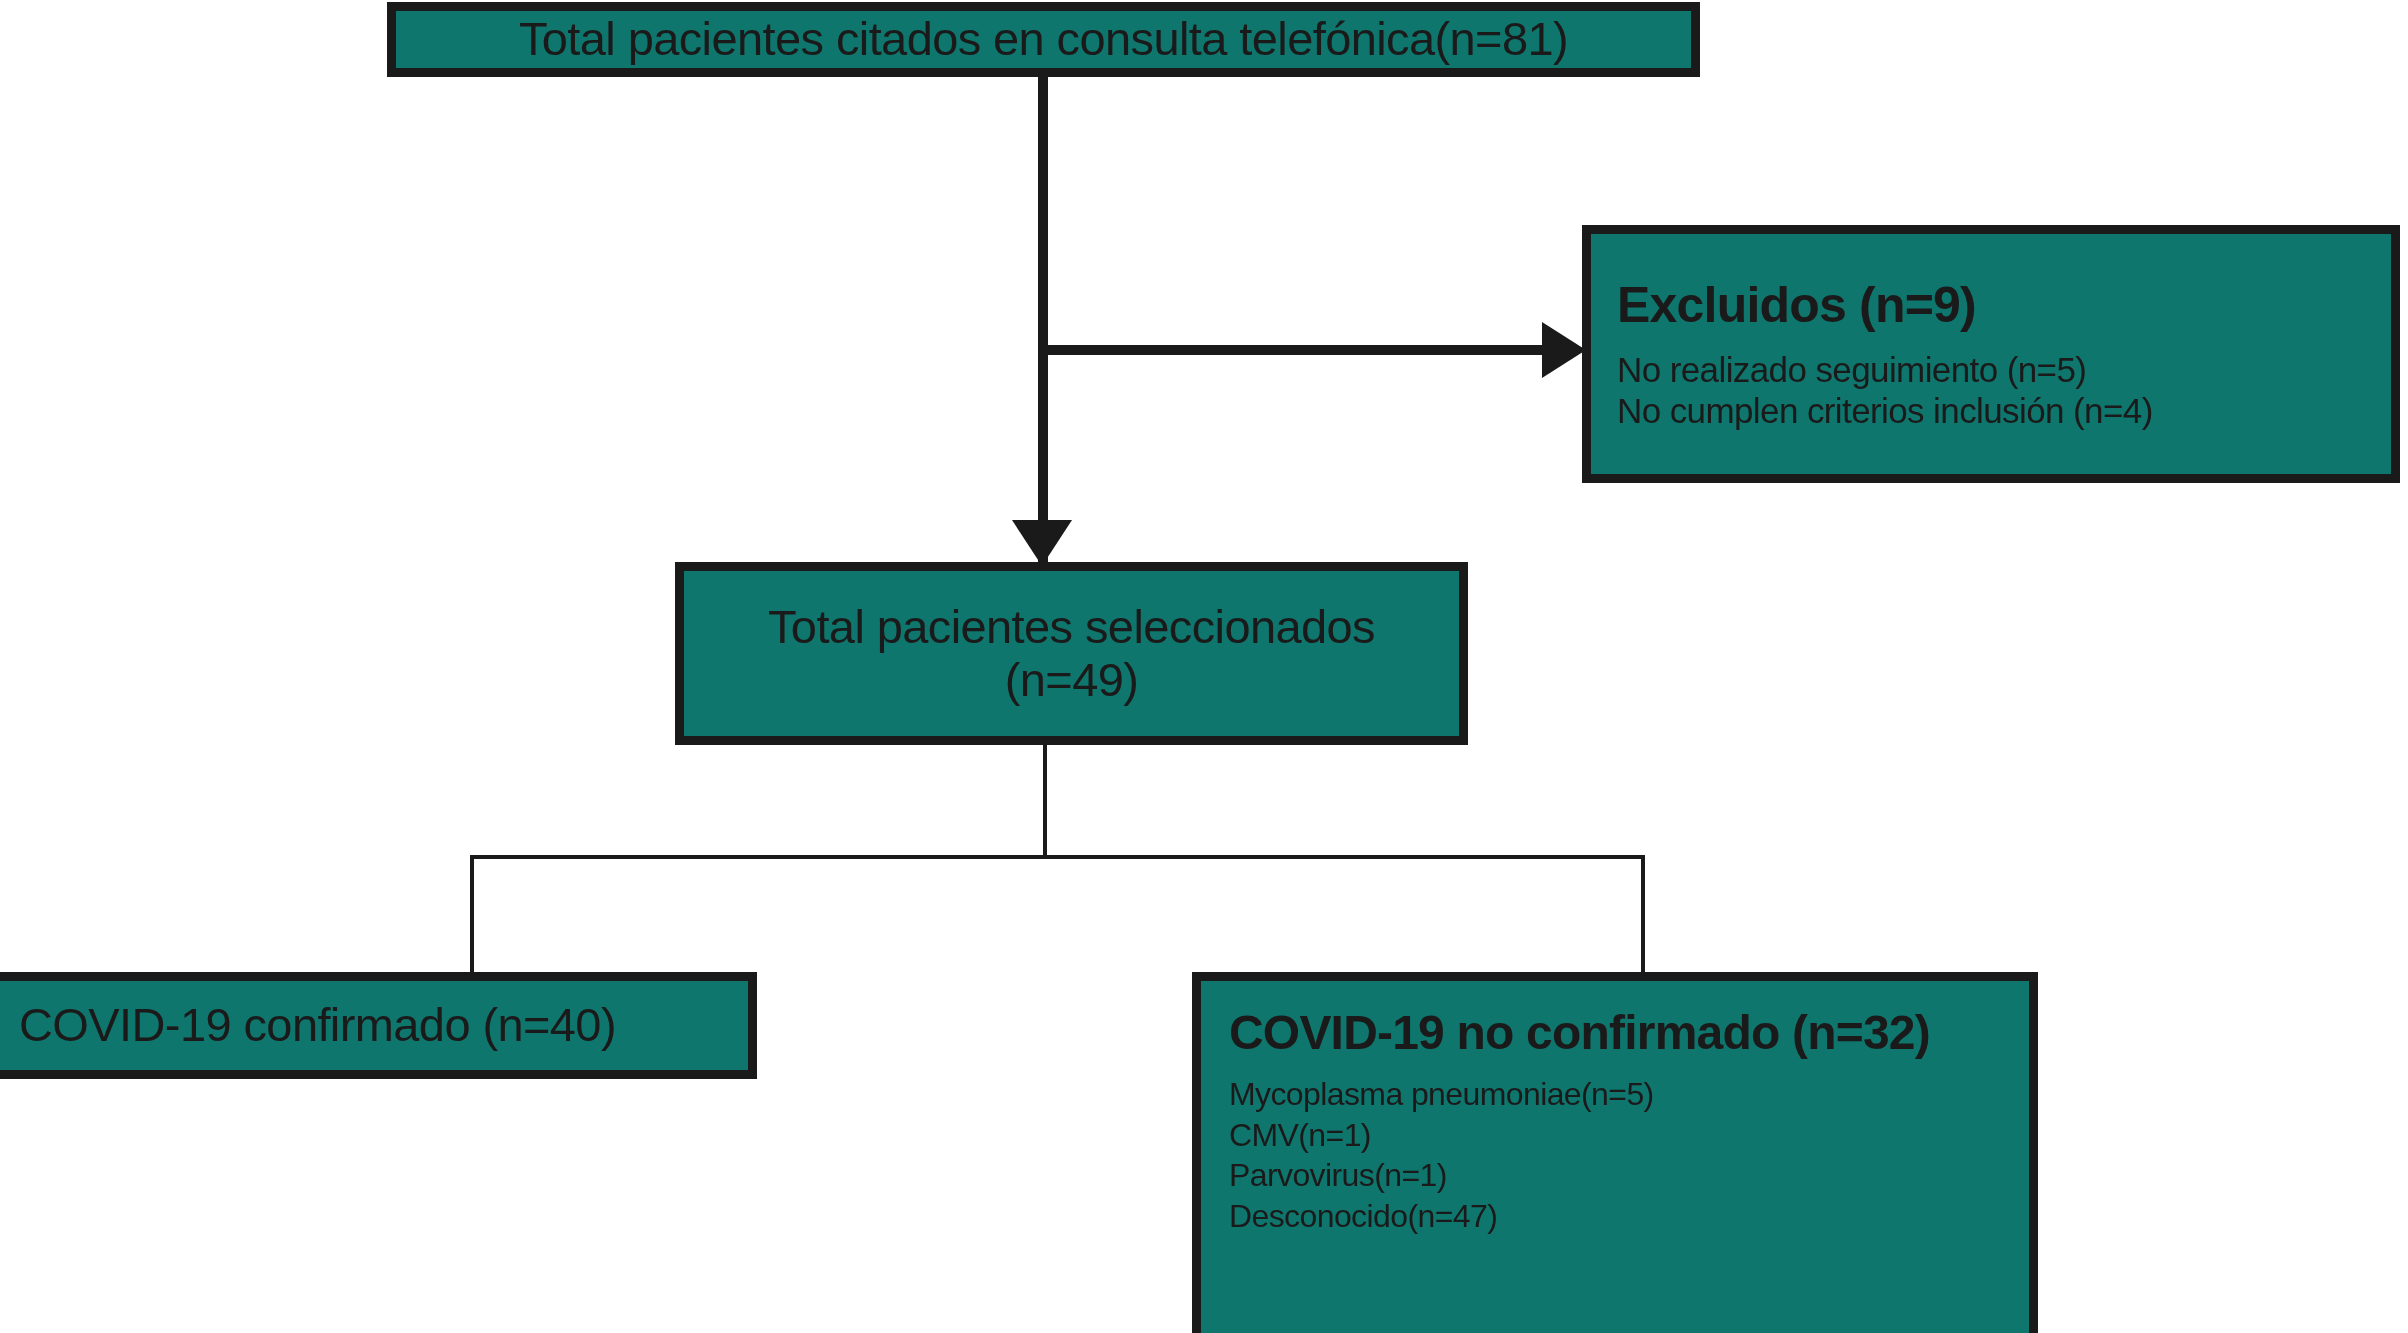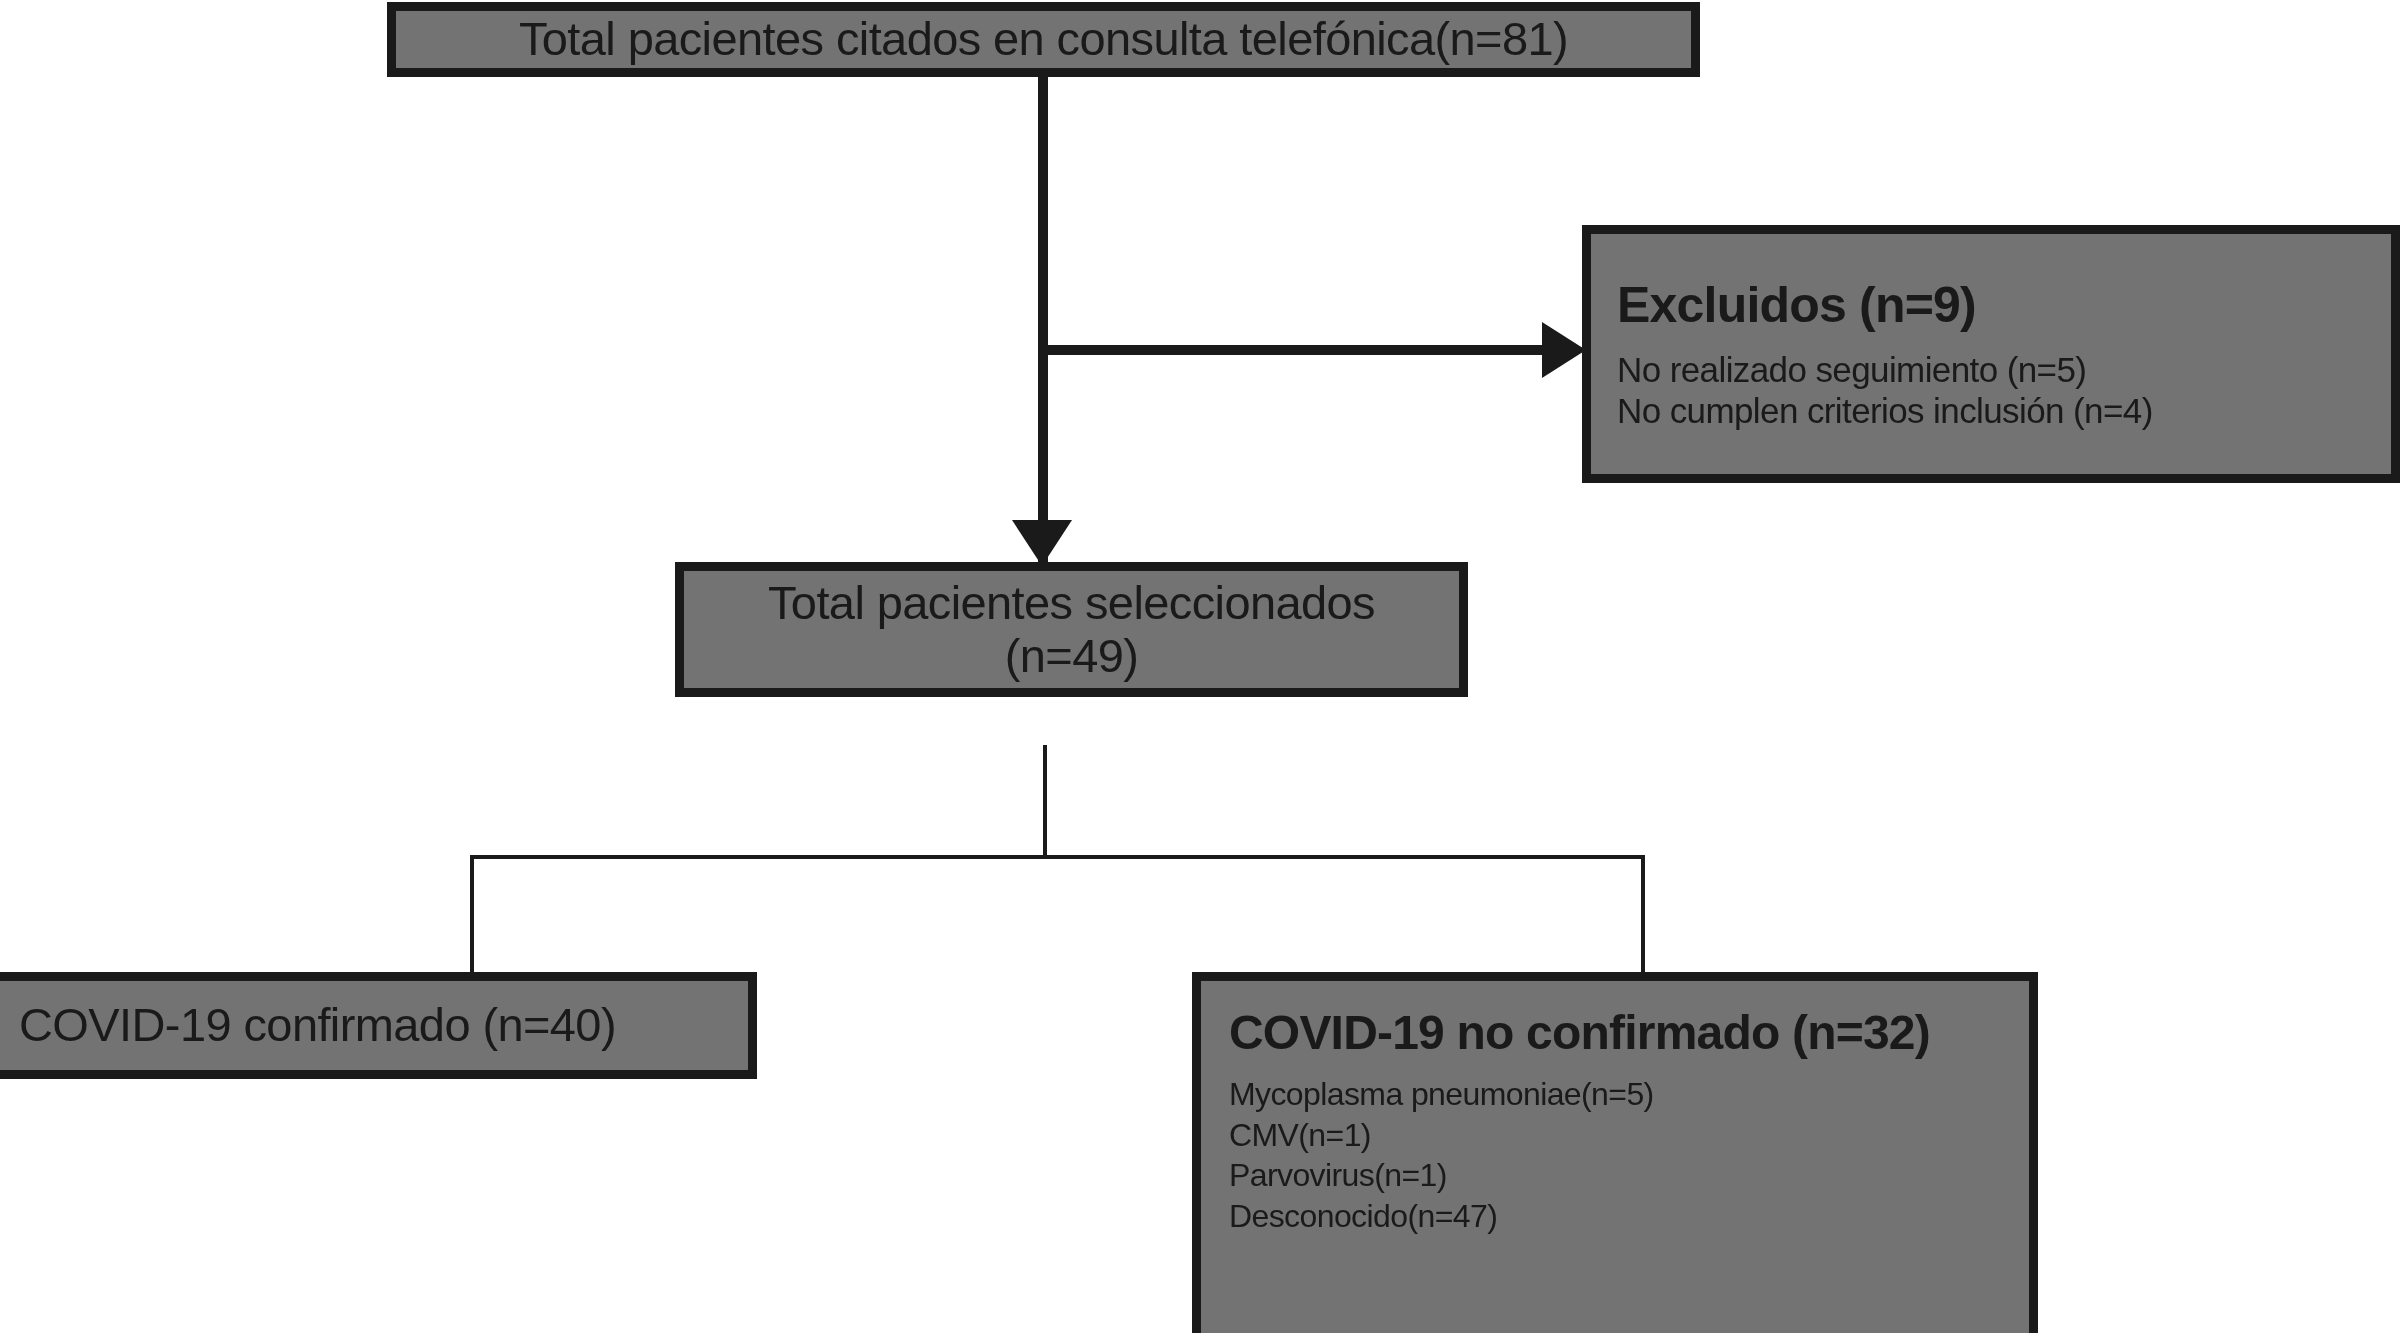--- a/index.html
+++ b/index.html
@@ -17,21 +17,21 @@
     width: 2408px;
     height: 1333px;
     background: #ffffff;
     overflow: hidden;
   }
 
   
   .node {
     position: absolute;
     box-sizing: border-box;
-    background: #737373;
+    background: #0f766e;
     border: 9px solid #1a1a1a;
     display: flex;
     flex-direction: column;
     justify-content: center;
   }
   .node.center-text {
     align-items: center;
     text-align: center;
   }
   .node.left-text {
@@ -63,21 +63,21 @@
 
   #node-excluded {
     left: 1582px; top: 225px;  width: 818px;  height: 258px;
     padding: 8px 0 8px 26px;
     justify-content: center;
   }
   #node-excluded .line { font-size: 35px; }
   #node-excluded .line.bold { font-size: 50px; margin-bottom: 16px; text-align: right; }
 
   #node-total-selected {
-    left: 675px;  top: 562px;  width: 793px;  height: 135px; justify-content: center;
+    left: 675px;  top: 562px;  width: 793px;  height: 183px; justify-content: center;
   }
   #node-total-selected .line { font-size: 47px; }
 
   #node-covid-confirmed {
     left: -12px;  top: 972px;  width: 769px;  height: 107px;
     padding-left: 22px;
   }
   #node-covid-confirmed .line { font-size: 47px; }
 
   #node-covid-not-confirmed {

